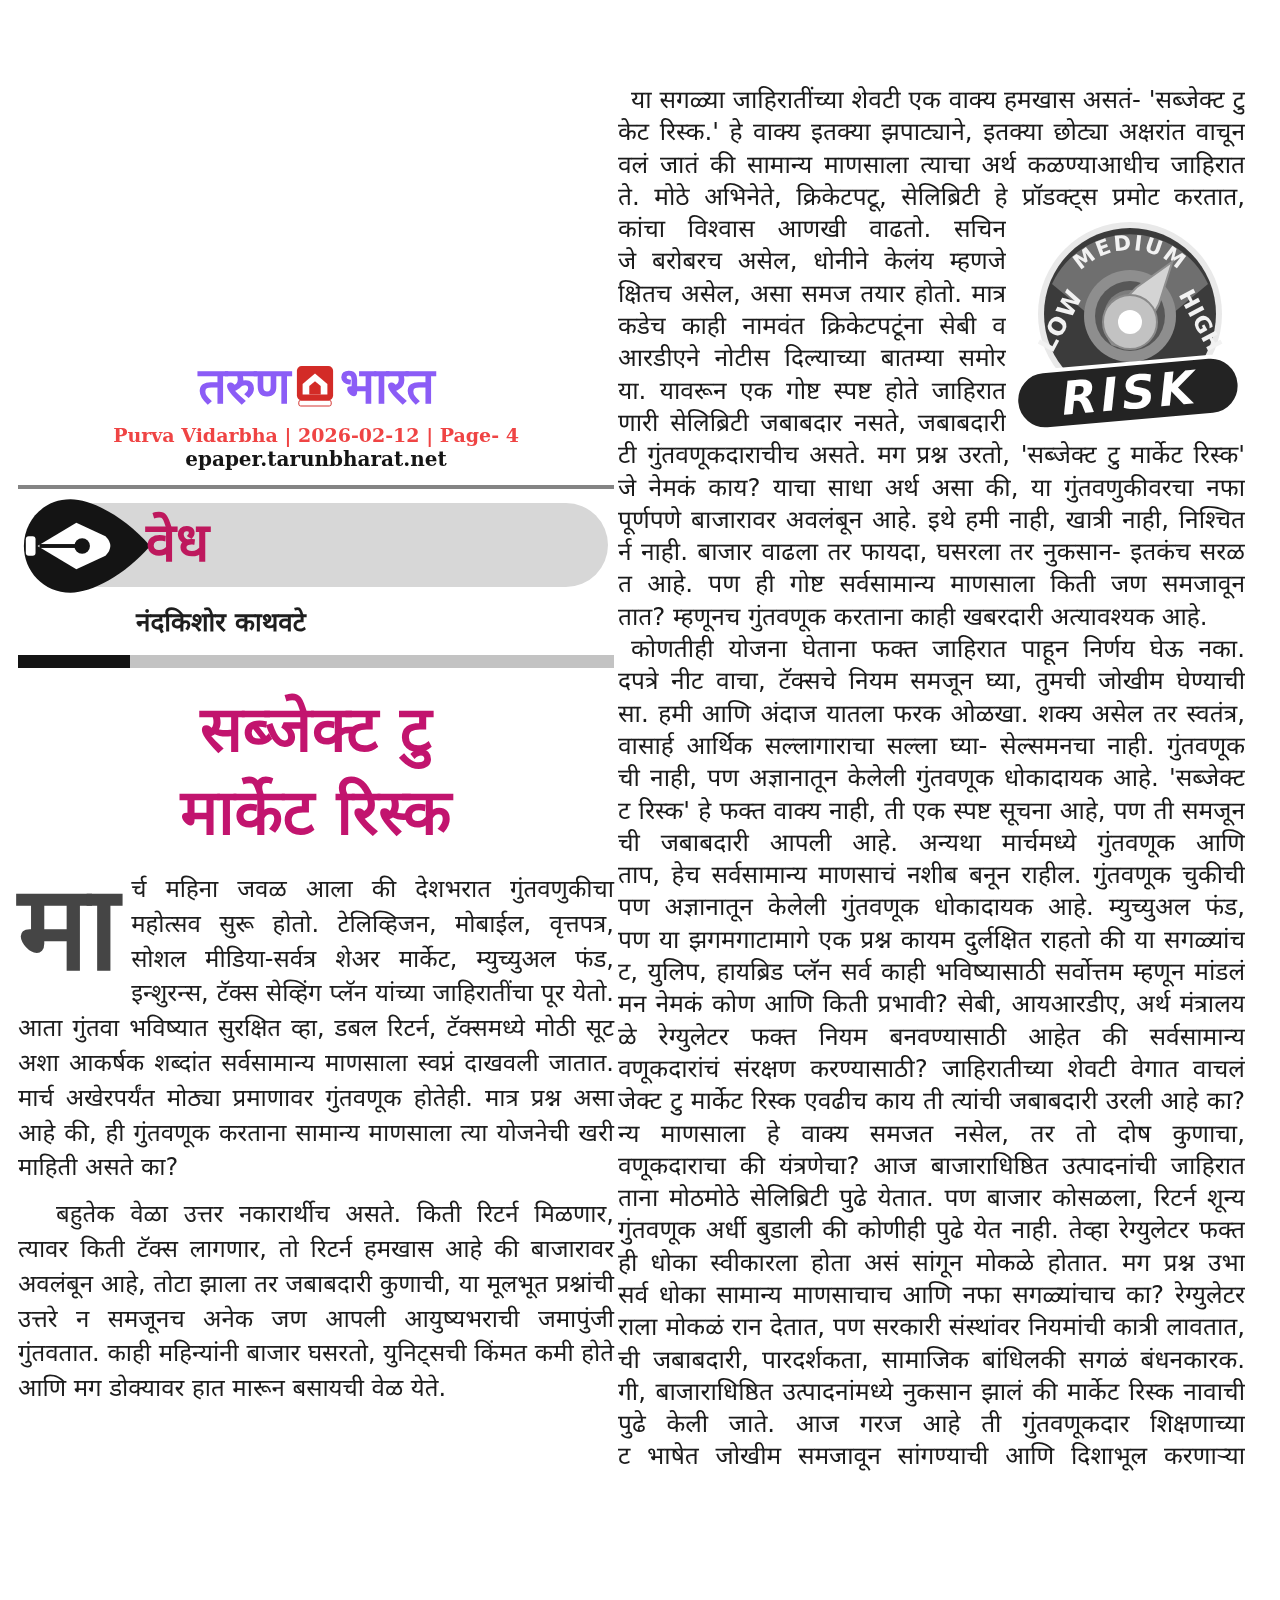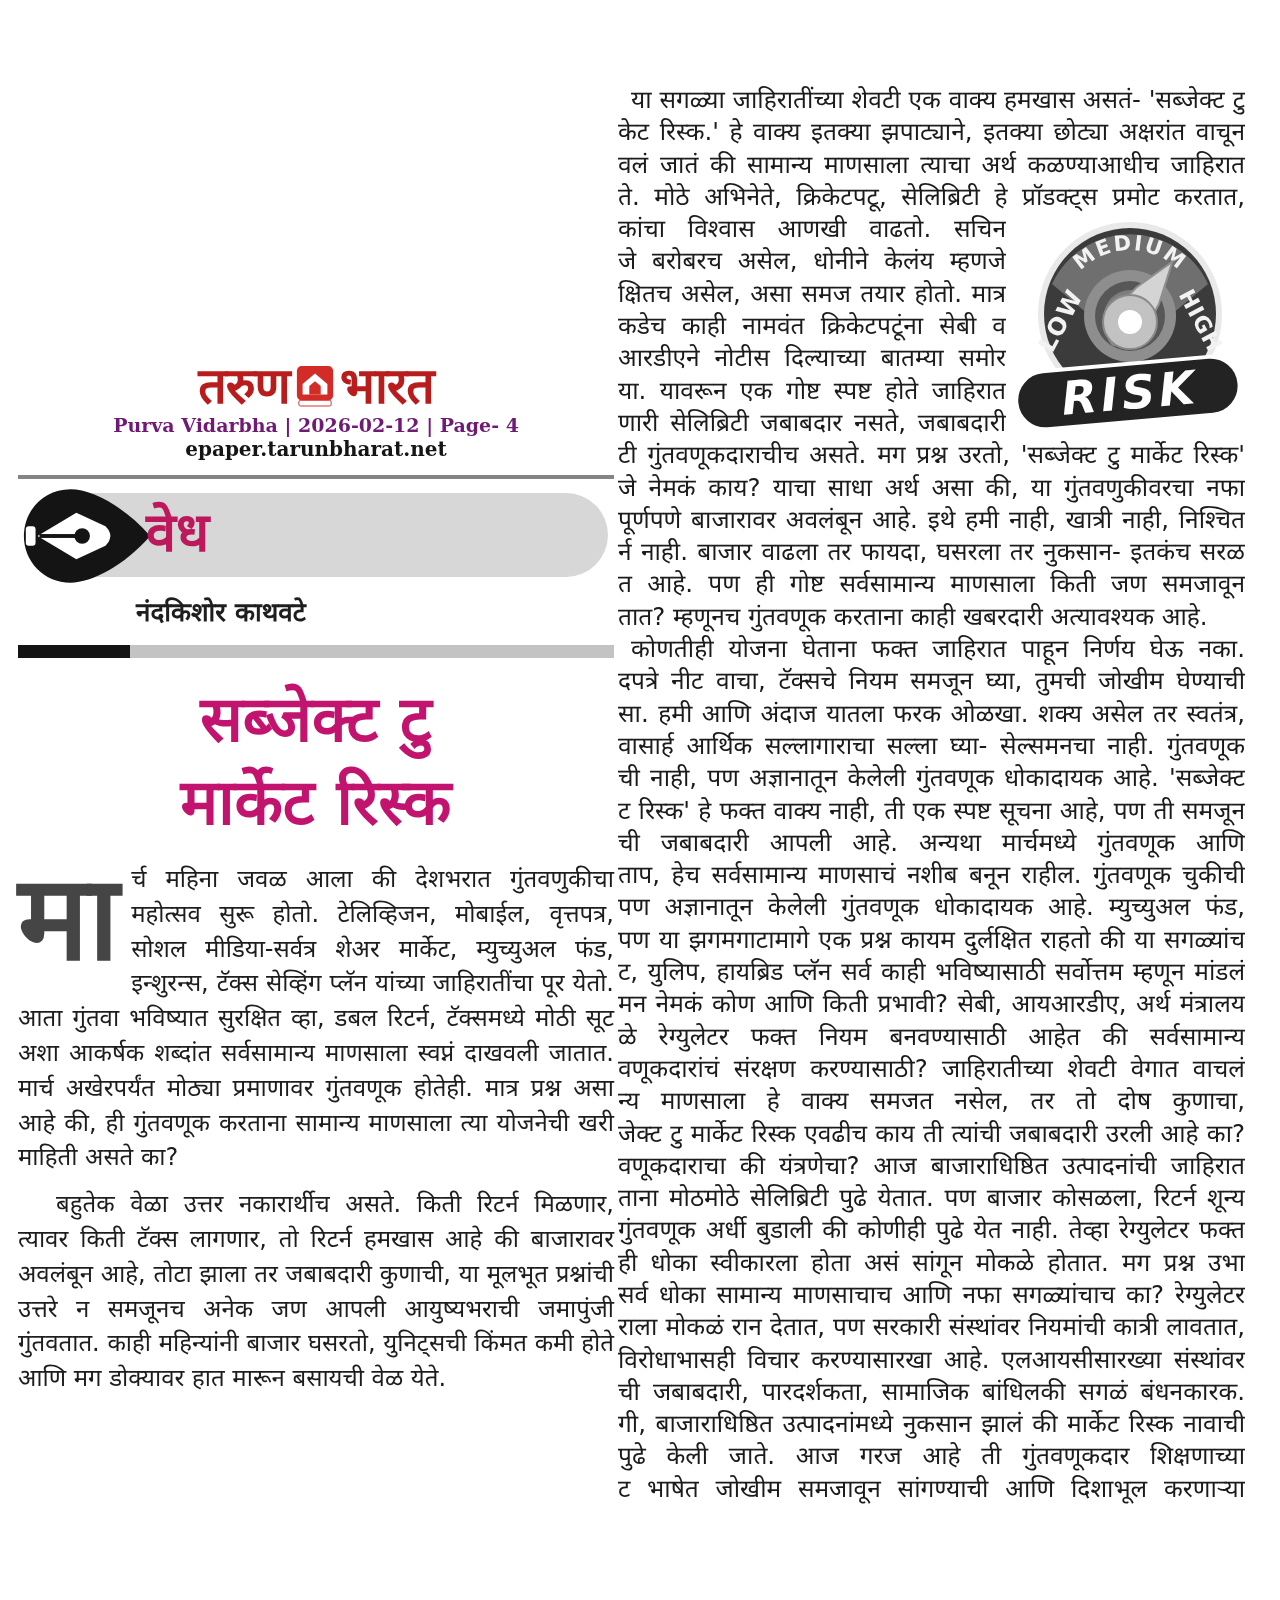--- a/index.html
+++ b/index.html
@@ -2,24 +2,24 @@
 <html><head>
 <meta charset="utf-8">
 <style>
   html,body{margin:0;padding:0;}
   .page{position:relative;width:1280px;height:1600px;background:#ffffff;overflow:hidden;
         font-family:"DejaVu Sans","Liberation Sans",sans-serif;}
   
   .left-col{position:absolute;left:18px;top:358px;width:596px;}
   .masthead{text-align:center;}
   .logo-line{display:flex;align-items:center;justify-content:center;gap:5px;}
-  .logo-word{font-size:50px;font-weight:800;color:#b91c1c;line-height:56px;letter-spacing:-1px;}
+  .logo-word{font-size:50px;font-weight:800;color:#8b5cf6;line-height:56px;letter-spacing:-1px;}
   .logo-emblem{width:40px;height:46px;display:inline-block;}
   .edition-line{font-family:"DejaVu Serif","Liberation Serif",serif;font-weight:700;
-                font-size:19px;color:#701a75;margin-top:0;}
+                font-size:19px;color:#ef4444;margin-top:10px;}
   .website{font-family:"DejaVu Serif","Liberation Serif",serif;font-weight:700;
            font-size:20px;color:#151515;margin-top:1px;}
   .top-rule{height:4px;background:#848484;margin-top:14px;}
   .section-row{position:relative;height:96px;margin-top:8px;}
   .section-pill{position:absolute;left:34px;right:6px;top:6px;height:84px;
                 background:#d7d7d7;border-radius:44px;}
   .pen-icon{position:absolute;left:2px;top:0px;width:136px;height:98px;}
   .section-name{position:absolute;left:128px;top:6px;height:84px;line-height:80px;
                 font-size:54px;font-weight:800;color:#be185d;}
   .author{margin-top:10px;padding-left:118px;font-size:26px;font-weight:700;color:#1e1e1e;}
@@ -122,29 +122,28 @@
         <div class="rline">ची नाही, पण अज्ञानातून केलेली गुंतवणूक धोकादायक आहे. 'सब्जेक्ट टु</div>
         <div class="rline">ट रिस्क' हे फक्त वाक्य नाही, ती एक स्पष्ट सूचना आहे, पण ती समजून</div>
         <div class="rline">ची जबाबदारी आपली आहे. अन्यथा मार्चमध्ये गुंतवणूक आणि एप्रिलमध्ये</div>
         <div class="rline">ताप, हेच सर्वसामान्य माणसाचं नशीब बनून राहील. गुंतवणूक चुकीची</div>
         <div class="rline">पण अज्ञानातून केलेली गुंतवणूक धोकादायक आहे. म्युच्युअल फंड, शेअर</div>
         <div class="rline">पण या झगमगाटामागे एक प्रश्न कायम दुर्लक्षित राहतो की या सगळ्यांच</div>
         <div class="rline">ट, युलिप, हायब्रिड प्लॅन सर्व काही भविष्यासाठी सर्वोत्तम म्हणून मांडलं</div>
         <div class="rline">मन नेमकं कोण आणि किती प्रभावी? सेबी, आयआरडीए, अर्थ मंत्रालय हे</div>
         <div class="rline">ळे रेग्युलेटर फक्त नियम बनवण्यासाठी आहेत की सर्वसामान्य</div>
         <div class="rline">वणूकदारांचं संरक्षण करण्यासाठी? जाहिरातीच्या शेवटी वेगात वाचलं जाणारं</div>
+        <div class="rline">जेक्ट टु मार्केट रिस्क एवढीच काय ती त्यांची जबाबदारी उरली आहे का?</div>
         <div class="rline">न्य माणसाला हे वाक्य समजत नसेल, तर तो दोष कुणाचा,</div>
-        <div class="rline">जेक्ट टु मार्केट रिस्क एवढीच काय ती त्यांची जबाबदारी उरली आहे का?</div>
         <div class="rline">वणूकदाराचा की यंत्रणेचा? आज बाजाराधिष्ठित उत्पादनांची जाहिरात</div>
         <div class="rline">ताना मोठमोठे सेलिब्रिटी पुढे येतात. पण बाजार कोसळला, रिटर्न शून्य</div>
         <div class="rline">गुंतवणूक अर्धी बुडाली की कोणीही पुढे येत नाही. तेव्हा रेग्युलेटर फक्त</div>
         <div class="rline">ही धोका स्वीकारला होता असं सांगून मोकळे होतात. मग प्रश्न उभा राहतो</div>
         <div class="rline">सर्व धोका सामान्य माणसाचाच आणि नफा सगळ्यांचाच का? रेग्युलेटर</div>
         <div class="rline">राला मोकळं रान देतात, पण सरकारी संस्थांवर नियमांची कात्री लावतात,</div>
-        <div class="rline">विरोधाभासही विचार करण्यासारखा आहे. एलआयसीसारख्या संस्थांवर</div>
         <div class="rline">ची जबाबदारी, पारदर्शकता, सामाजिक बांधिलकी सगळं बंधनकारक. पण</div>
         <div class="rline">गी, बाजाराधिष्ठित उत्पादनांमध्ये नुकसान झालं की मार्केट रिस्क  नावाची</div>
         <div class="rline">पुढे केली जाते. आज गरज आहे ती गुंतवणूकदार शिक्षणाच्या जाहिरातींची,</div>
         <div class="rline">ट भाषेत जोखीम समजावून सांगण्याची आणि दिशाभूल करणाऱ्या प्रचारावर</div>
       </div>
 
     <div class="risk-graphic">
       <svg viewBox="0 0 236 214" width="236" height="214">
         <circle cx="120" cy="96" r="92" fill="#e9e9e9"></circle>
         <circle cx="120" cy="96" r="86" fill="#3b3b3b"></circle>

